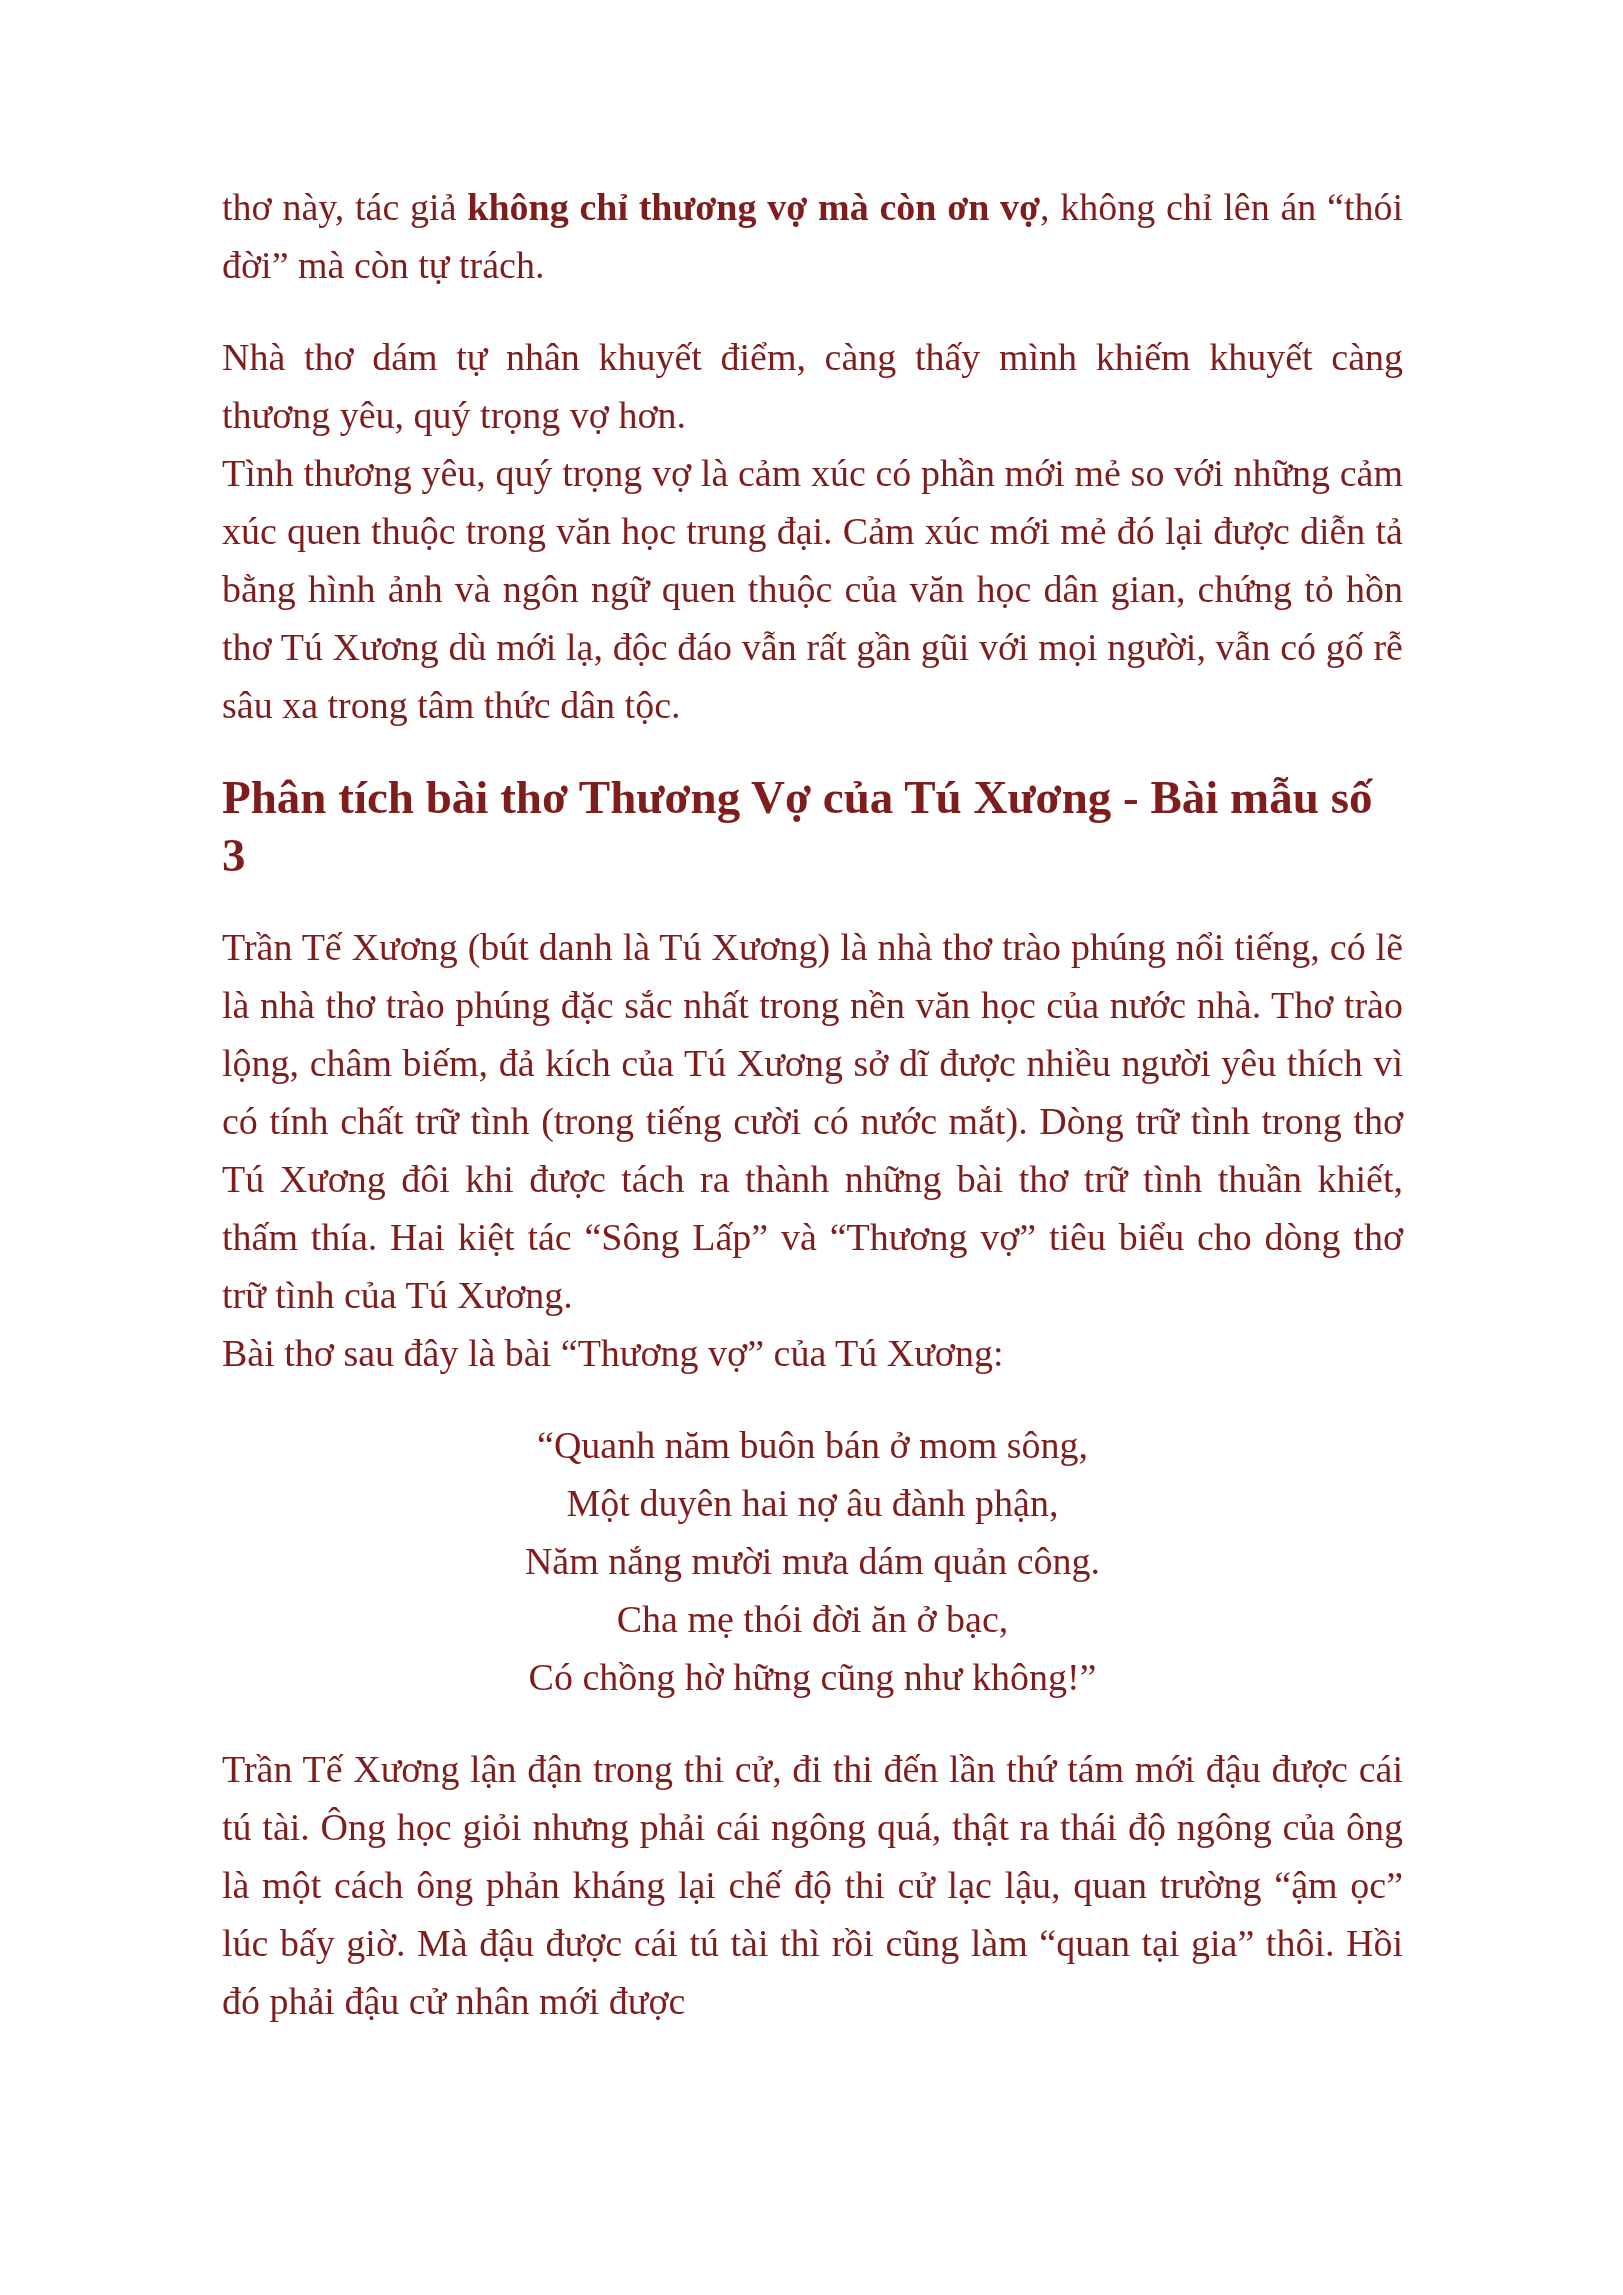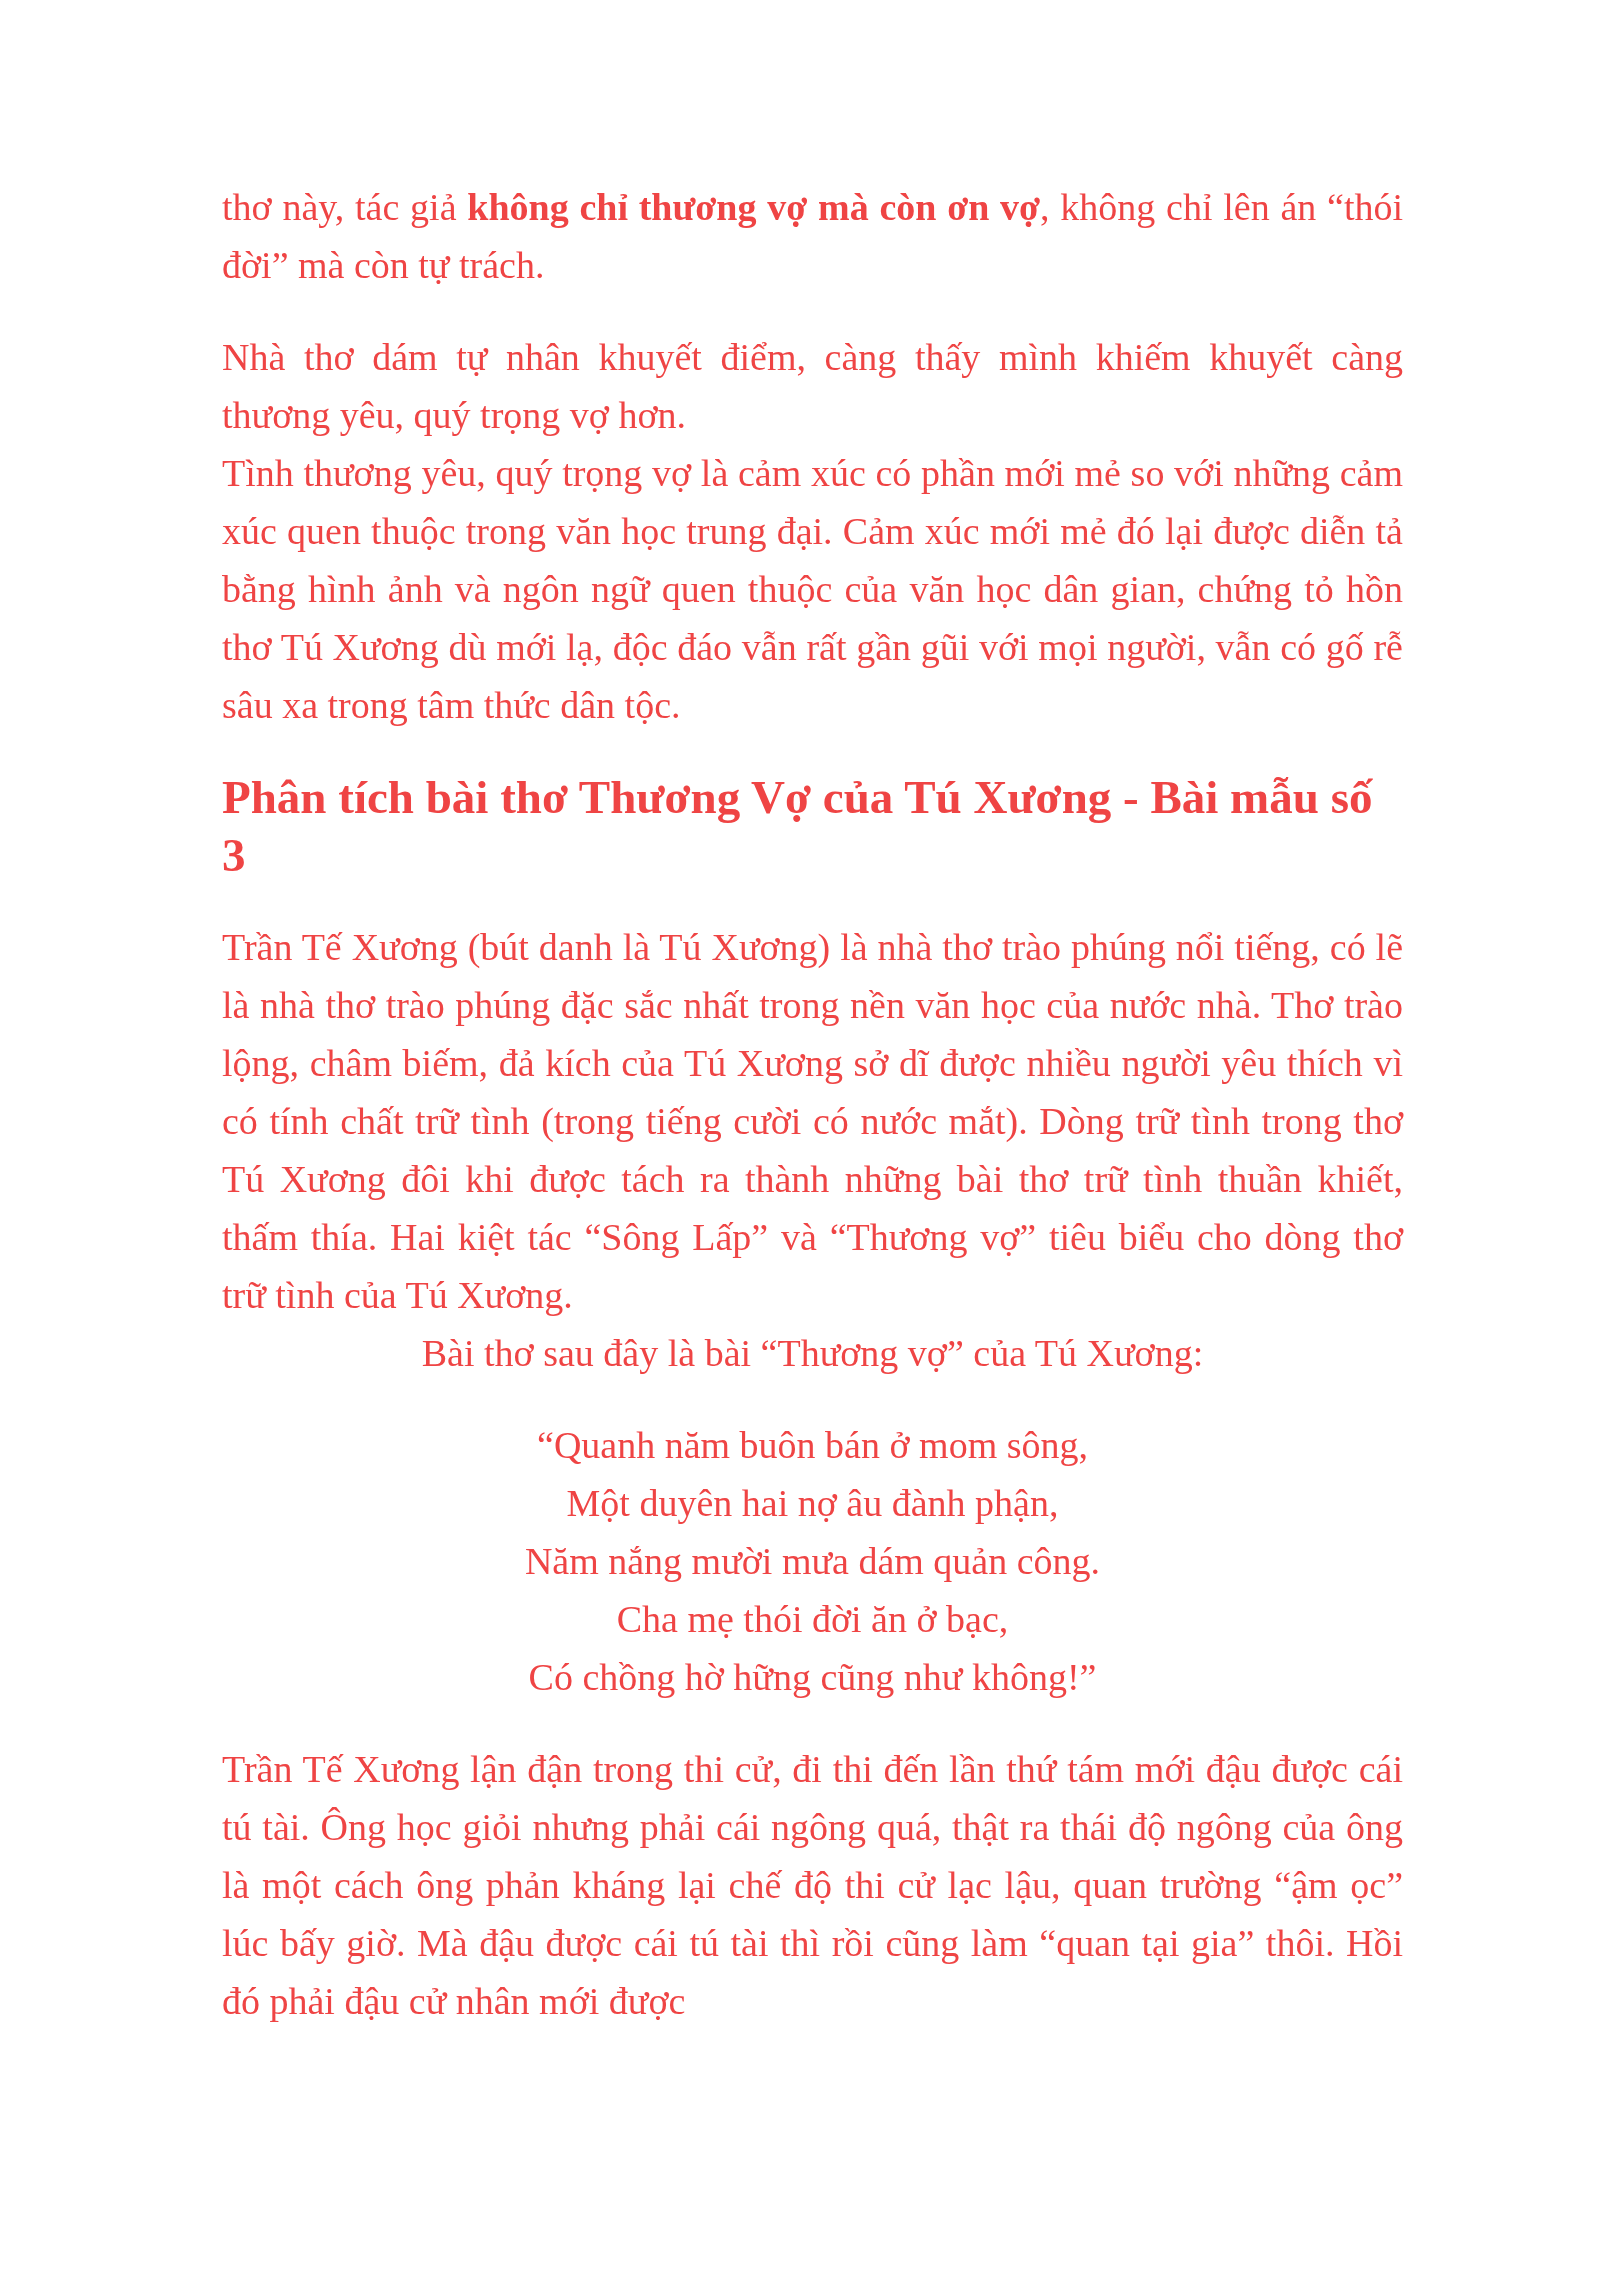--- a/index.html
+++ b/index.html
@@ -6,37 +6,37 @@
     margin: 0;
     padding: 0;
     background: #ffffff;
   }
   .page {
     position: relative;
     box-sizing: border-box;
     width: 1623px;
     height: 2295px;
     background: #ffffff;
-    color: #ef4444;
+    color: #7f1d1d;
     font-family: "Liberation Serif", "DejaVu Serif", serif;
     font-size: 38px;
     line-height: 58px;
     padding: 178px 220px 0 222px;
     overflow: hidden;
   }
   .para {
     margin: 0 0 34px 0;
     text-align: justify;
     text-justify: inter-word;
   }
   .para.tight {
     margin-bottom: 0;
   }
   .para.left {
-    text-align: center;
+    text-align: left;
   }
   .heading {
     font-size: 47px;
     line-height: 58px;
     font-weight: bold;
     margin: 0 0 34px 0;
     text-align: left;
   }
   .poem {
     text-align: center;

